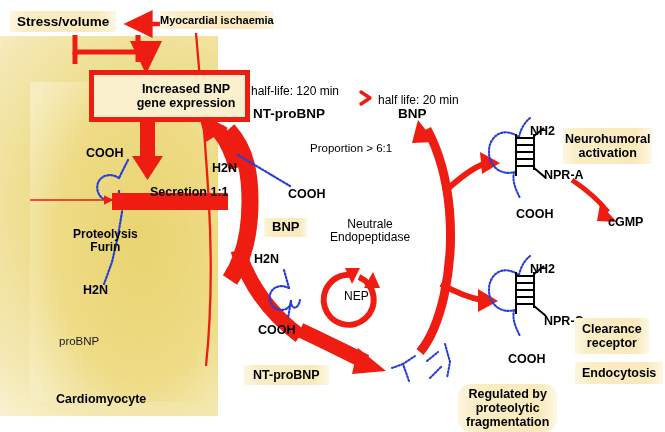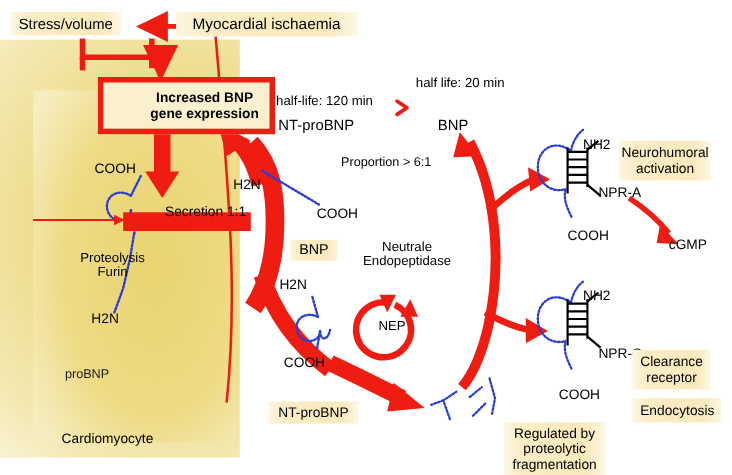--- a/index.html
+++ b/index.html
@@ -16,21 +16,21 @@
       radial-gradient(ellipse 150% 95% at 72% 45%, #ecd87a 0%, #eedd8d 38%, #f4e9b4 62%, #fbf6de 80%, rgba(255,255,255,0) 92%);
   }
   .cell-core{
     position:absolute;left:30px;top:46px;width:185px;height:320px;
     background:radial-gradient(ellipse 100% 95% at 60% 50%, #e9d470 0%,#eedb85 45%,#f6eec2 75%, rgba(255,255,255,0) 95%);
   }
   
   .membrane{position:absolute;left:0;top:0;width:665px;height:432px;pointer-events:none;}
   
   .lbl{position:absolute;white-space:nowrap;line-height:1.12;}
-  .b{font-weight:normal;}
+  .b{font-weight:bold;}
   .hl{background:linear-gradient(90deg,#fdf6e0 0%,#faecc4 18%,#f9eabd 82%,#fdf7e4 100%);}
   .ctr{text-align:center;}
   
   .gene-box{
     position:absolute;border:5px solid #ee1c11;background:#fbf0cd;
     display:flex;align-items:center;justify-content:center;text-align:center;
     font-weight:bold;line-height:1.15;padding-left:33px;
   }
 </style>
 </head>
@@ -170,21 +170,21 @@
     <g>
       <path d="M572,180 C590,192 600,202 608,212" stroke="#ee1c11" stroke-width="5" fill="none"></path>
       <path d="M600,204 L617,222 L597,221 Z" fill="#ee1c11"></path>
     </g>
 
     <path d="M361,92 L370,98 L361,104" stroke="#ee1c11" stroke-width="3.4" fill="none" stroke-linecap="round" stroke-linejoin="round"></path>
   </svg>
 
   <div class="lbl b hl" style="left:10px;top:11px;font-size:13.5px;padding:3px 7px;">Stress/volume</div>
 
-  <div class="lbl b hl" style="left:160px;top:11px;font-size:14px;padding:3px 15px;">Myocardial ischaemia</div>
+  <div class="lbl b hl" style="left:160px;top:11px;font-size:11px;padding:3px 0;">Myocardial ischaemia</div>
 
   <div class="gene-box" style="left:89px;top:70px;width:118px;height:42px;font-size:12.5px;">
     <span>
       <span>Increased BNP</span><br>
       <span>gene expression</span>
     </span>
   </div>
 
   <div class="lbl b" style="left:86px;top:146px;font-size:12.5px;">COOH</div>
 
@@ -196,21 +196,21 @@
   </div>
 
   <div class="lbl" style="left:59px;top:335px;font-size:11.5px;color:#1a1a1a;">proBNP</div>
 
   <div class="lbl b" style="left:56px;top:392px;font-size:12.5px;">Cardiomyocyte</div>
 
   <div class="lbl b" style="left:150px;top:185px;font-size:12.5px;">Secretion 1:1</div>
 
   <div class="lbl" style="left:251px;top:85px;font-size:12px;">half-life: 120 min</div>
 
-  <div class="lbl" style="left:378px;top:69px;font-size:12px;">half life: 20 min</div>
+  <div class="lbl" style="left:378px;top:94px;font-size:12px;">half life: 20 min</div>
 
   <div class="lbl b" style="left:253px;top:106px;font-size:13.5px;">NT-proBNP</div>
 
   <div class="lbl b" style="left:398px;top:106px;font-size:13.5px;">BNP</div>
 
   <div class="lbl" style="left:310px;top:142px;font-size:11.5px;">Proportion &gt; 6:1</div>
 
   <div class="lbl b" style="left:212px;top:161px;font-size:12.5px;">H2N</div>
 
   <div class="lbl b" style="left:288px;top:187px;font-size:12.5px;">COOH</div>
@@ -249,19 +249,19 @@
 
   <div class="lbl b" style="left:508px;top:352px;font-size:12.5px;">COOH</div>
 
   <div class="lbl b ctr hl" style="left:575px;top:318px;font-size:12.5px;padding:4px 7px;">
     <span>Clearance</span><br>
     <span>receptor</span>
   </div>
 
   <div class="lbl b hl" style="left:575px;top:362px;font-size:12.5px;padding:4px 7px;">Endocytosis</div>
 
-  <div class="lbl b ctr hl" style="left:458px;top:384px;font-size:12.5px;padding:3px 8px;">
+  <div class="lbl b ctr hl" style="left:458px;top:384px;font-size:12.5px;padding:3px 8px;border-radius:13px;">
     <span>Regulated by</span><br>
     <span>proteolytic</span><br>
     <span>fragmentation</span>
   </div>
 
 </div>
 
 </body></html>

